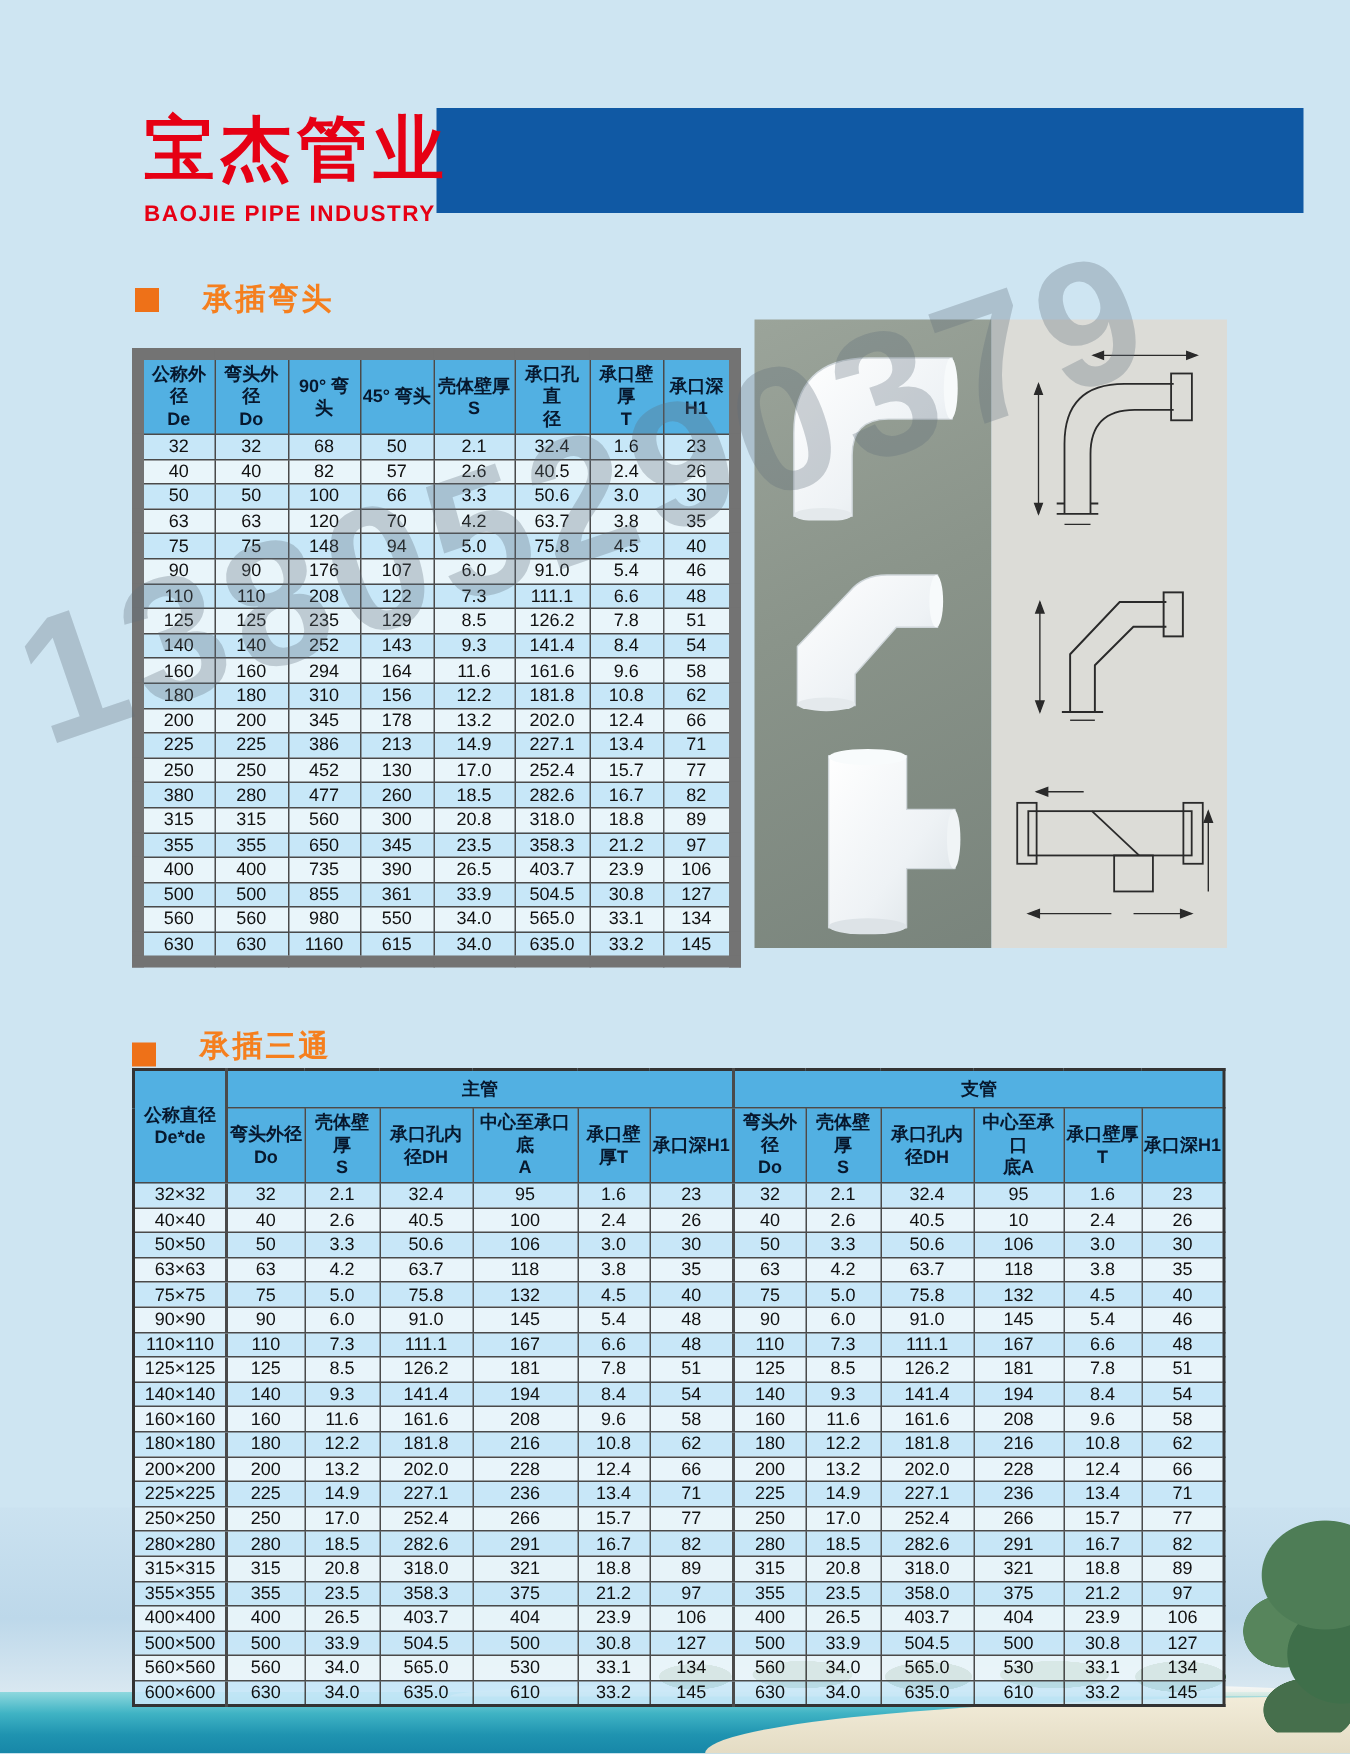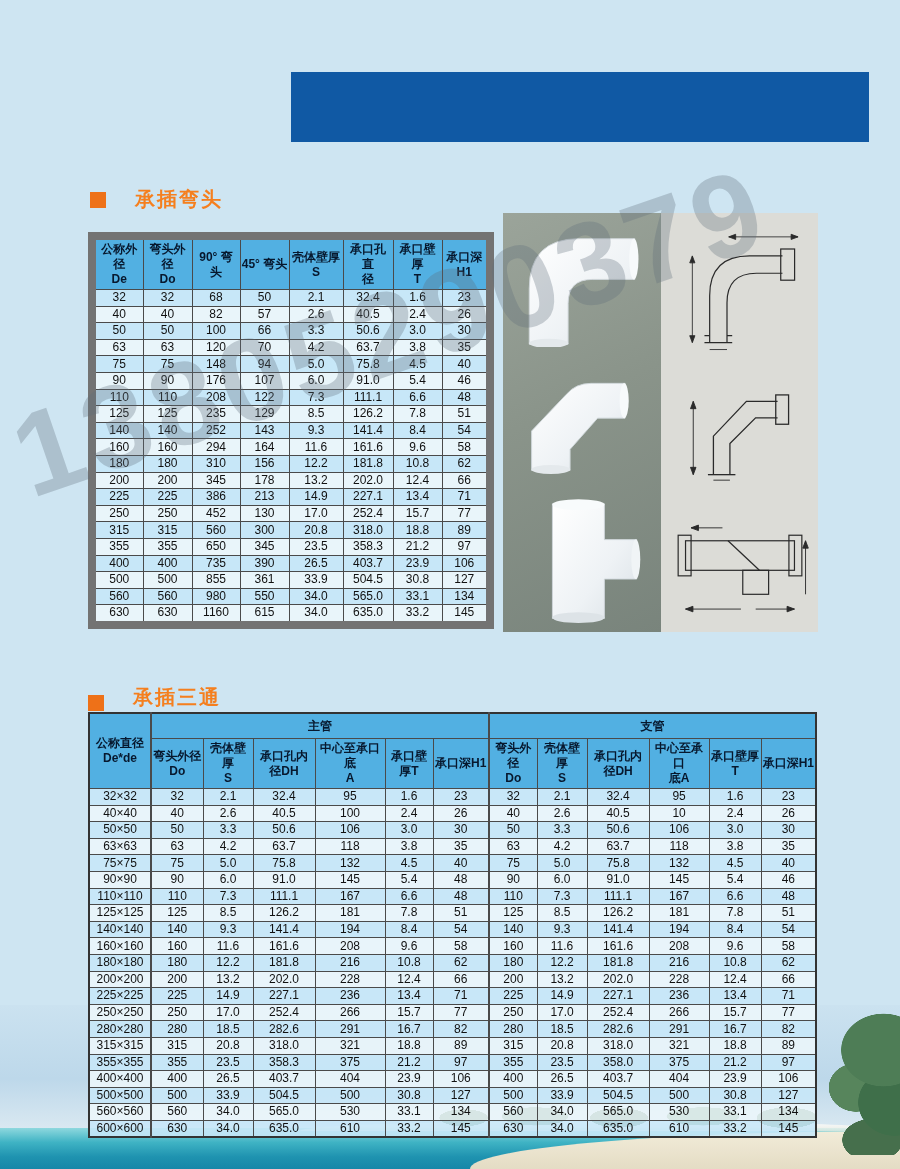--- a/index.html
+++ b/index.html
@@ -59,20 +59,24 @@
      radial-gradient(ellipse 70px 60px at 85% 30%,#4e7d56 0 60%,transparent 61%),
      radial-gradient(ellipse 60px 55px at 95% 65%,#3f6f4a 0 60%,transparent 61%),
      radial-gradient(ellipse 45px 40px at 60% 55%,#57855c 0 60%,transparent 61%),
      radial-gradient(ellipse 50px 35px at 75% 90%,#466f4c 0 60%,transparent 61%);}
 </style>
 </head>
 <body>
 
 <div class="page">
 
+  <div class="logo">
+    <div class="logo-cn">宝杰管业</div>
+    <div class="logo-en">BAOJIE PIPE INDUSTRY</div>
+  </div>
   <div class="blue-bar"></div>
 
   <div class="section-title" style="left:90px;top:186px;">
     <span class="bullet"></span>
     <span class="stitle">承插弯头</span>
   </div>
 
   <table class="t1">
     <colgroup>
         <col style="width:51px">
@@ -236,20 +240,30 @@
         </tr>
         <tr>
           <td>250</td>
           <td>250</td>
           <td>452</td>
           <td>130</td>
           <td>17.0</td>
           <td>252.4</td>
           <td>15.7</td>
           <td>77</td>
+        </tr>
+        <tr>
+          <td>380</td>
+          <td>280</td>
+          <td>477</td>
+          <td>260</td>
+          <td>18.5</td>
+          <td>282.6</td>
+          <td>16.7</td>
+          <td>82</td>
         </tr>
         <tr>
           <td>315</td>
           <td>315</td>
           <td>560</td>
           <td>300</td>
           <td>20.8</td>
           <td>318.0</td>
           <td>18.8</td>
           <td>89</td>

